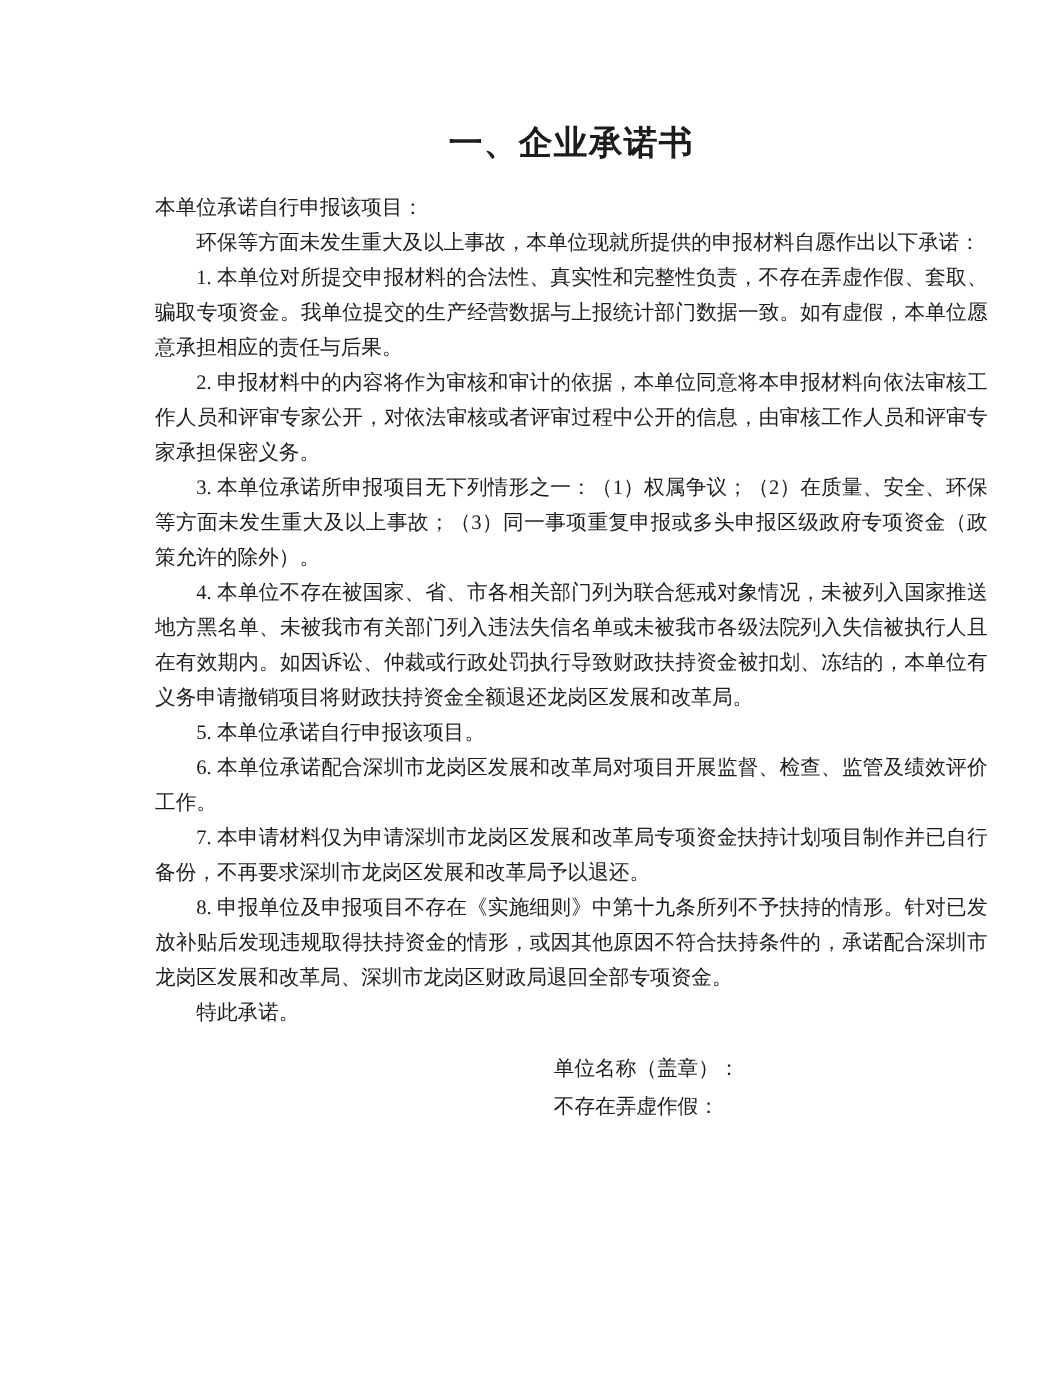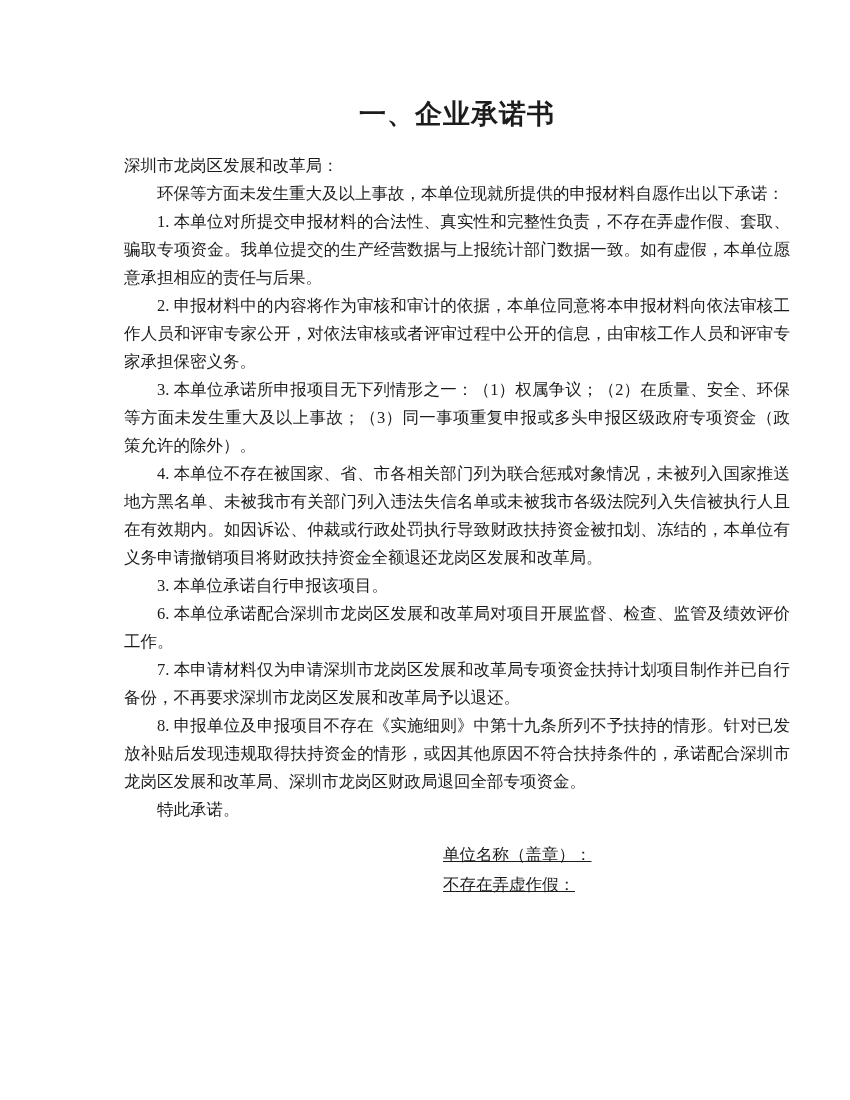--- a/index.html
+++ b/index.html
@@ -40,45 +40,44 @@
     text-indent: 2em;
   }
   .signature-block {
     margin-top: 16px;
     margin-left: 319px;
     font-size: 16.5px;
     line-height: 30px;
   }
   .signature-block div {
     white-space: nowrap;
-    text-decoration: underline;
   }
 </style>
 </head>
 <body>
 
 <div class="page">
 
   <h1 class="doc-title">一、企业承诺书</h1>
 
   <div class="body-text">
 
-    <p>深圳市龙岗区发展和改革局：</p>
+    <p>本单位承诺自行申报该项目：</p>
 
     <p class="indent">环保等方面未发生重大及以上事故，本单位现就所提供的申报材料自愿作出以下承诺：</p>
 
     <p class="indent">1. 本单位对所提交申报材料的合法性、真实性和完整性负责，不存在弄虚作假、套取、骗取专项资金。我单位提交的生产经营数据与上报统计部门数据一致。如有虚假，本单位愿意承担相应的责任与后果。</p>
 
     <p class="indent">2. 申报材料中的内容将作为审核和审计的依据，本单位同意将本申报材料向依法审核工作人员和评审专家公开，对依法审核或者评审过程中公开的信息，由审核工作人员和评审专家承担保密义务。</p>
 
     <p class="indent">3. 本单位承诺所申报项目无下列情形之一：（1）权属争议；（2）在质量、安全、环保等方面未发生重大及以上事故；（3）同一事项重复申报或多头申报区级政府专项资金（政策允许的除外）。</p>
 
     <p class="indent">4. 本单位不存在被国家、省、市各相关部门列为联合惩戒对象情况，未被列入国家推送地方黑名单、未被我市有关部门列入违法失信名单或未被我市各级法院列入失信被执行人且在有效期内。如因诉讼、仲裁或行政处罚执行导致财政扶持资金被扣划、冻结的，本单位有义务申请撤销项目将财政扶持资金全额退还龙岗区发展和改革局。</p>
 
-    <p class="indent">3. 本单位承诺自行申报该项目。</p>
+    <p class="indent">5. 本单位承诺自行申报该项目。</p>
 
     <p class="indent">6. 本单位承诺配合深圳市龙岗区发展和改革局对项目开展监督、检查、监管及绩效评价工作。</p>
 
     <p class="indent">7. 本申请材料仅为申请深圳市龙岗区发展和改革局专项资金扶持计划项目制作并已自行备份，不再要求深圳市龙岗区发展和改革局予以退还。</p>
 
     <p class="indent">8. 申报单位及申报项目不存在《实施细则》中第十九条所列不予扶持的情形。针对已发放补贴后发现违规取得扶持资金的情形，或因其他原因不符合扶持条件的，承诺配合深圳市龙岗区发展和改革局、深圳市龙岗区财政局退回全部专项资金。</p>
 
     <p class="indent">特此承诺。</p>
 
   </div>

